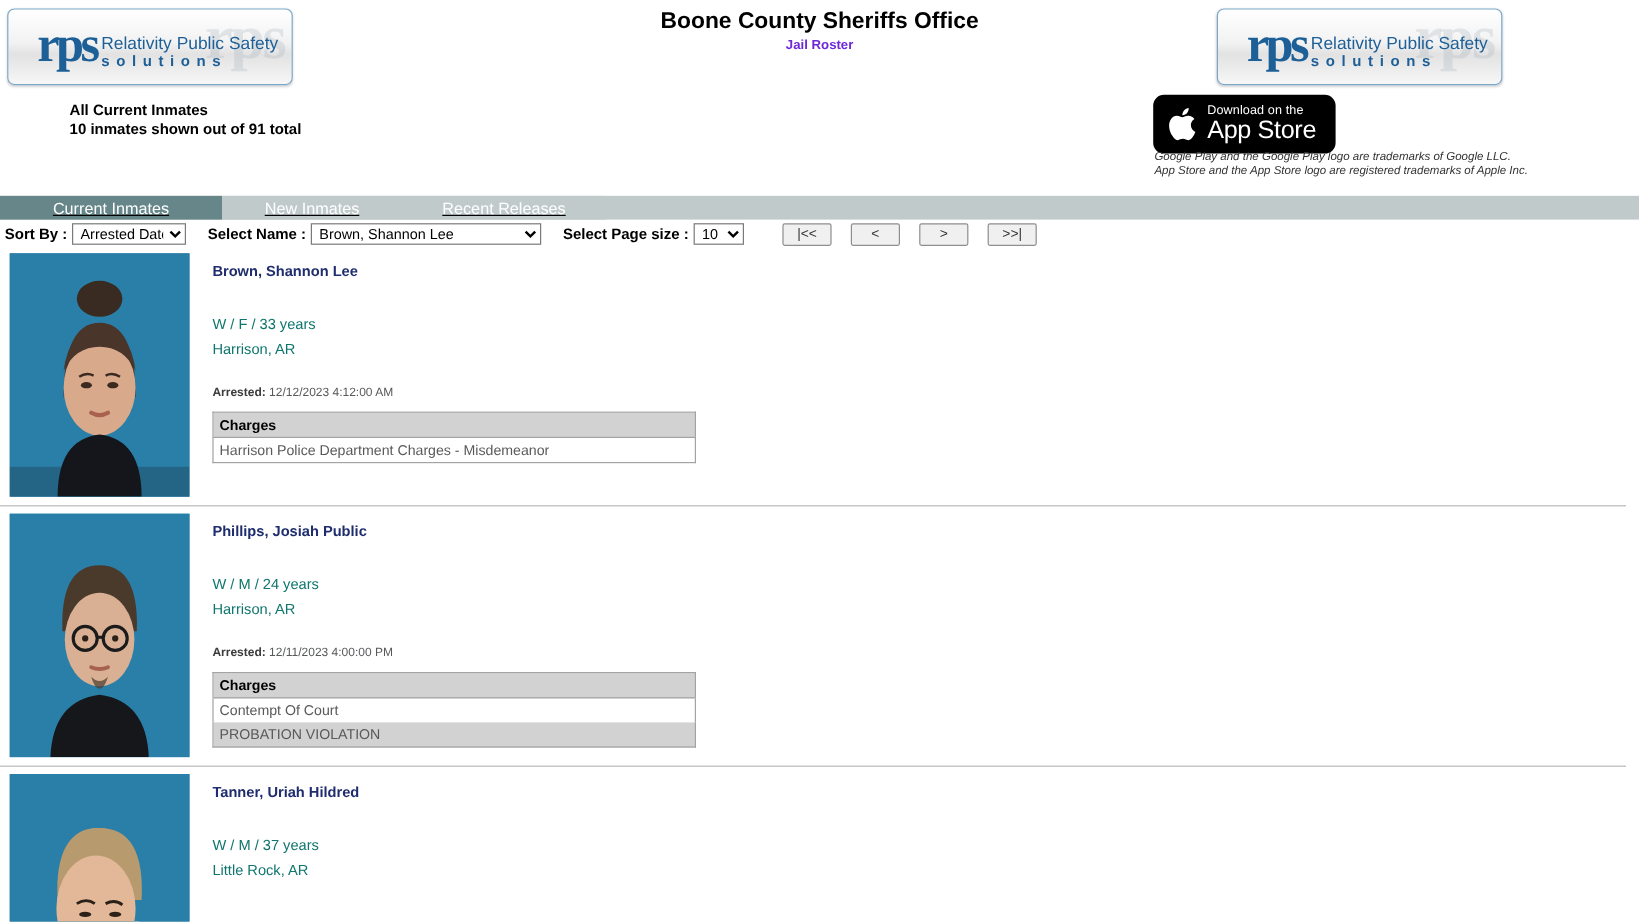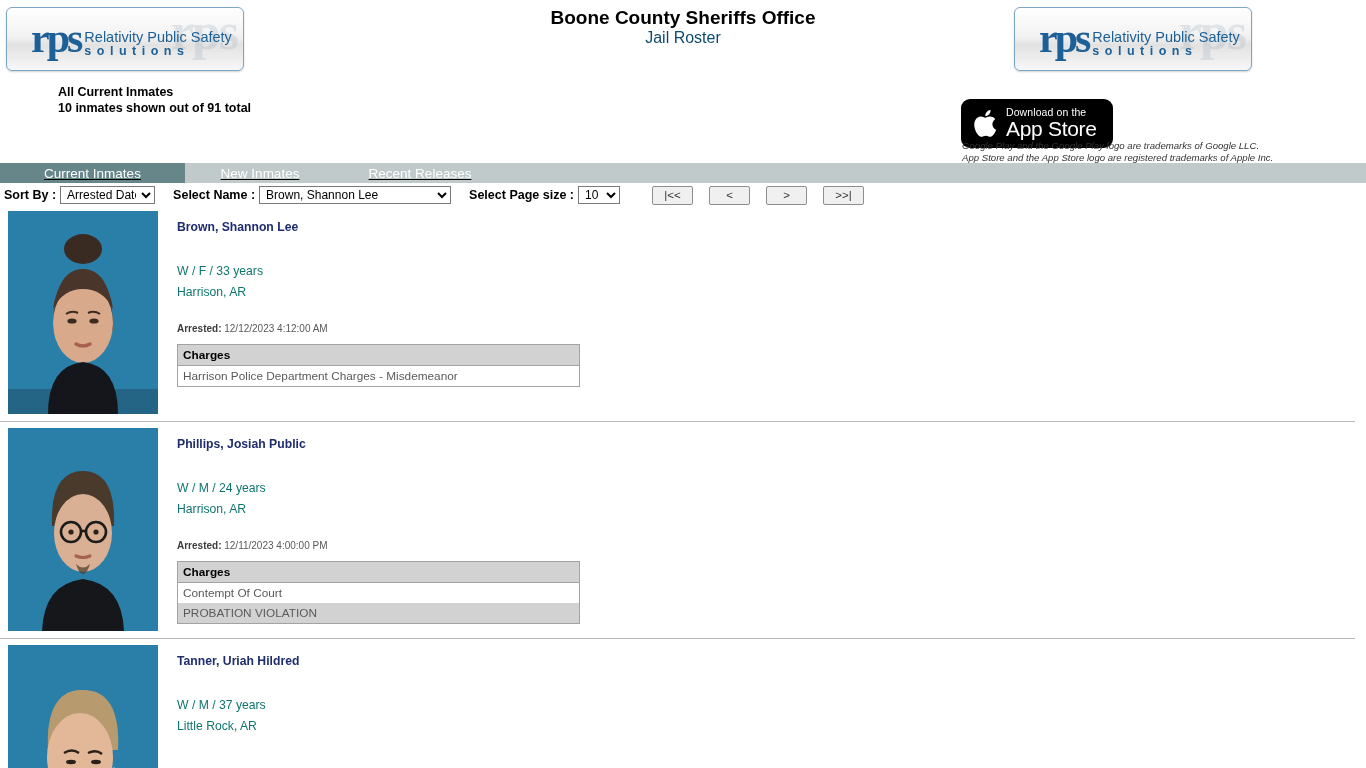--- a/index.html
+++ b/index.html
@@ -93,44 +93,43 @@
     text-align: center;
     pointer-events: none;
   }
   .site-title {
     font-size: 19px;
     font-weight: bold;
     color: #000;
     line-height: 24px;
   }
   .site-subtitle {
-    font-size: 16px;
-    font-weight: normal;
-    color: #0c4a6e;
+    font-size: 11px;
+    font-weight: bold;
+    color: #6d28d9;
     line-height: 16px;
   }
 
   
   .roster-summary {
     position: absolute;
     left: 58px; top: 84px;
     font-size: 12.5px;
     font-weight: bold;
     color: #000;
     line-height: 16px;
   }
 
   
   .badges {
     position: absolute;
     left: 961px; top: 79px;
     display: flex;
     gap: 12px;
     align-items: center;
-    margin-top: 20px;
   }
   .badge {
     background: #000;
     border-radius: 9px;
     display: flex;
     align-items: center;
     color: #fff;
     text-decoration: none;
     padding: 0 11px;
   }
@@ -148,21 +147,21 @@
   .badge-big {
     font-size: 21px;
     font-weight: normal;
     letter-spacing: -.3px;
     display: block;
   }
   #badge-google .badge-big { font-size: 18px; }
 
   .trademark {
     position: absolute;
-    left: 962px; top: 140px;
+    left: 962px; top: 125px;
     font-size: 9.6px;
     font-style: italic;
     color: #333;
     line-height: 11.5px;
     white-space: nowrap;
   }
 
   
   .tabbar {
     width: 1366px;

